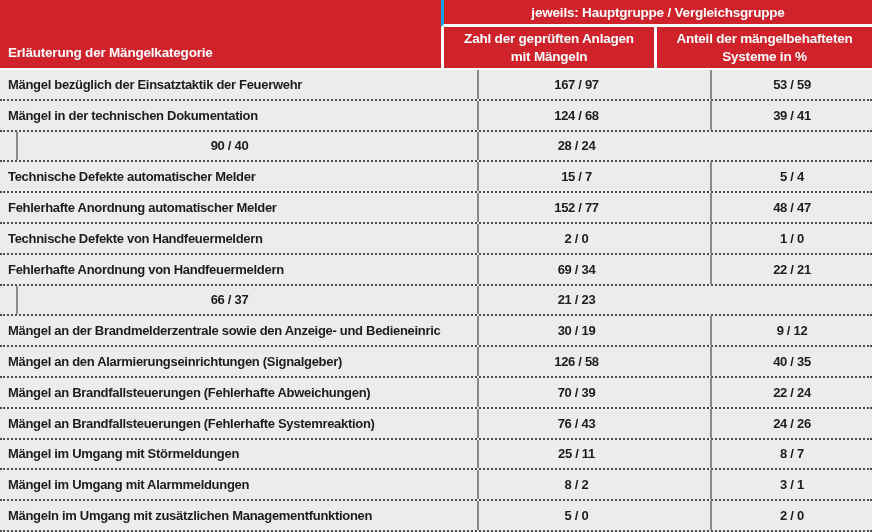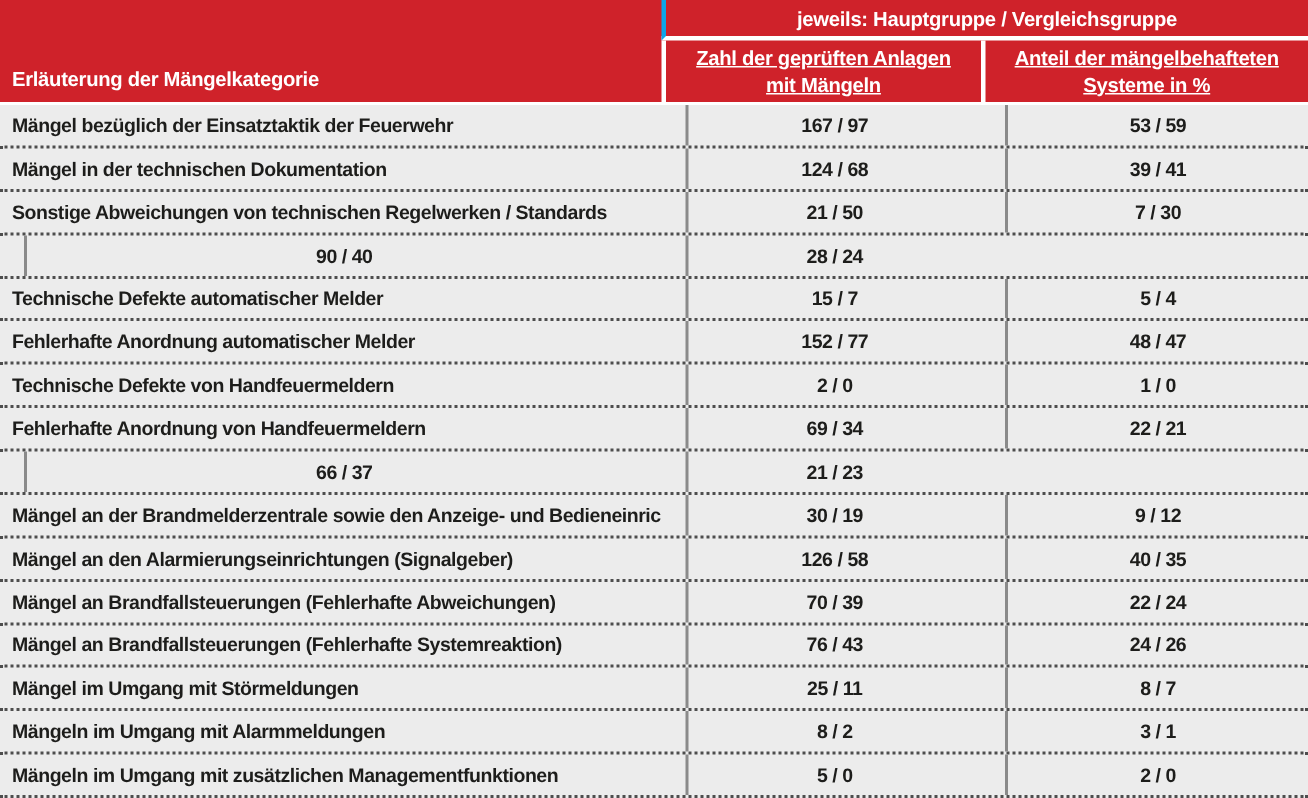--- a/index.html
+++ b/index.html
@@ -48,38 +48,38 @@
   }
   .h-col3 {
     grid-column:3; grid-row:2;
     border-left:3px solid #fff;
   }
   .h-col2, .h-col3 {
     display:flex; align-items:center; justify-content:center;
     text-align:center;
     white-space:pre-line;
     line-height:1.3;
-    text-decoration:underline;
   }
 
   
   .table-body {
     flex:1;
     display:flex; flex-direction:column;
     background:var(--body-bg);
   }
   .table-row {
     flex:1;
     display:grid;
     grid-template-columns:441px 213px 1fr;
     border-bottom:2px dotted var(--dot-color);
     color:var(--text-color);
     font-weight:bold;
     font-size:13px;
     letter-spacing:-0.3px;
+    gap:20px;
   }
   .cell-category {
     display:flex; align-items:center;
     padding-left:8px;
     white-space:nowrap;
     overflow:hidden;
   }
   .cell-num {
     display:flex; align-items:center; justify-content:center;
     border-left:2px solid var(--divider-gray);
@@ -106,25 +106,20 @@
     <div class="cell-num">167 / 97</div>
     <div class="cell-num">53 / 59</div>
   </div>
 
   <div class="table-row">
     <div class="cell-category">Mängel in der technischen Dokumentation</div>
     <div class="cell-num">124 / 68</div>
     <div class="cell-num">39 / 41</div>
   </div>
 
-  <div class="table-row">
-    <div class="cell-category">Sonstige Abweichungen von technischen Regelwerken / Standards</div>
-    <div class="cell-num">21 / 50</div>
-    <div class="cell-num">7 / 30</div>
-  </div>
 
   <div class="table-row">
     <div class="cell-num">90 / 40</div>
     <div class="cell-num">28 / 24</div>
   </div>
 
   <div class="table-row">
     <div class="cell-category">Technische Defekte automatischer Melder</div>
     <div class="cell-num">15 / 7</div>
     <div class="cell-num">5 / 4</div>
@@ -177,21 +172,21 @@
     <div class="cell-num">24 / 26</div>
   </div>
 
   <div class="table-row">
     <div class="cell-category">Mängel im Umgang mit Störmeldungen</div>
     <div class="cell-num">25 / 11</div>
     <div class="cell-num">8 / 7</div>
   </div>
 
   <div class="table-row">
-    <div class="cell-category">Mängeln im Umgang mit Alarmmeldungen</div>
+    <div class="cell-category">Mängel im Umgang mit Alarmmeldungen</div>
     <div class="cell-num">8 / 2</div>
     <div class="cell-num">3 / 1</div>
   </div>
 
   <div class="table-row">
     <div class="cell-category">Mängeln im Umgang mit zusätzlichen Managementfunktionen</div>
     <div class="cell-num">5 / 0</div>
     <div class="cell-num">2 / 0</div>
   </div>
 </div>

